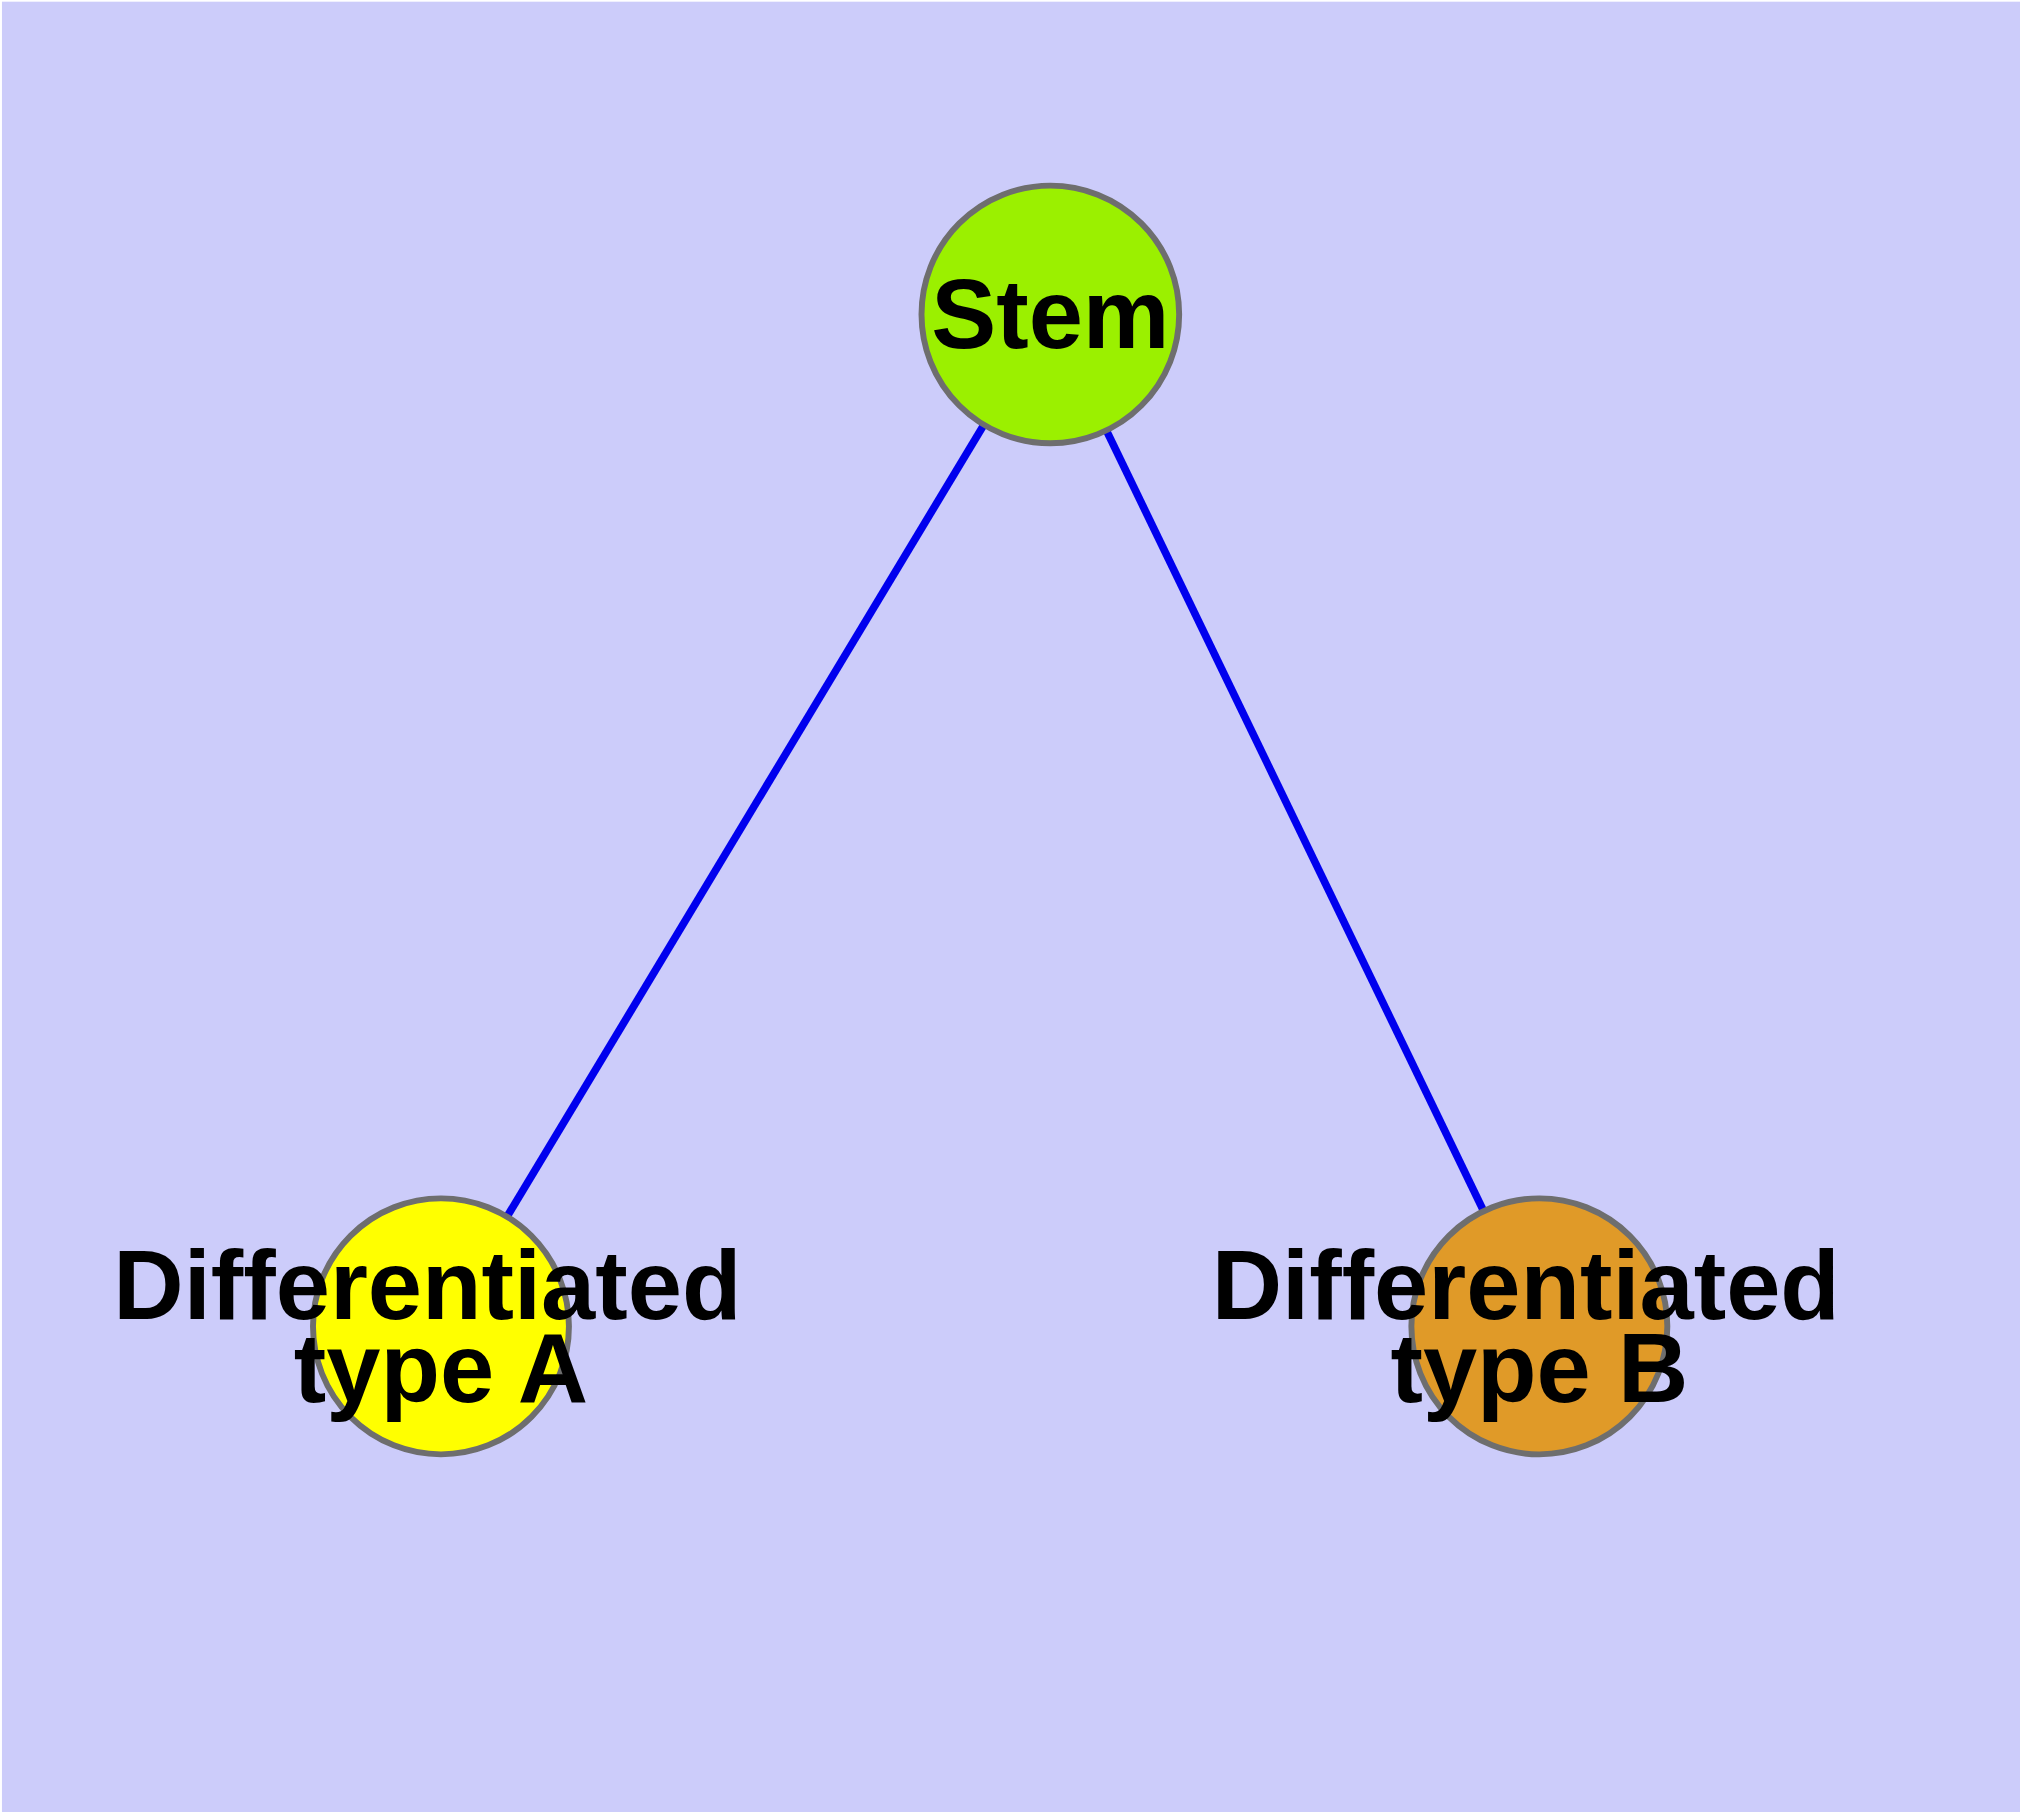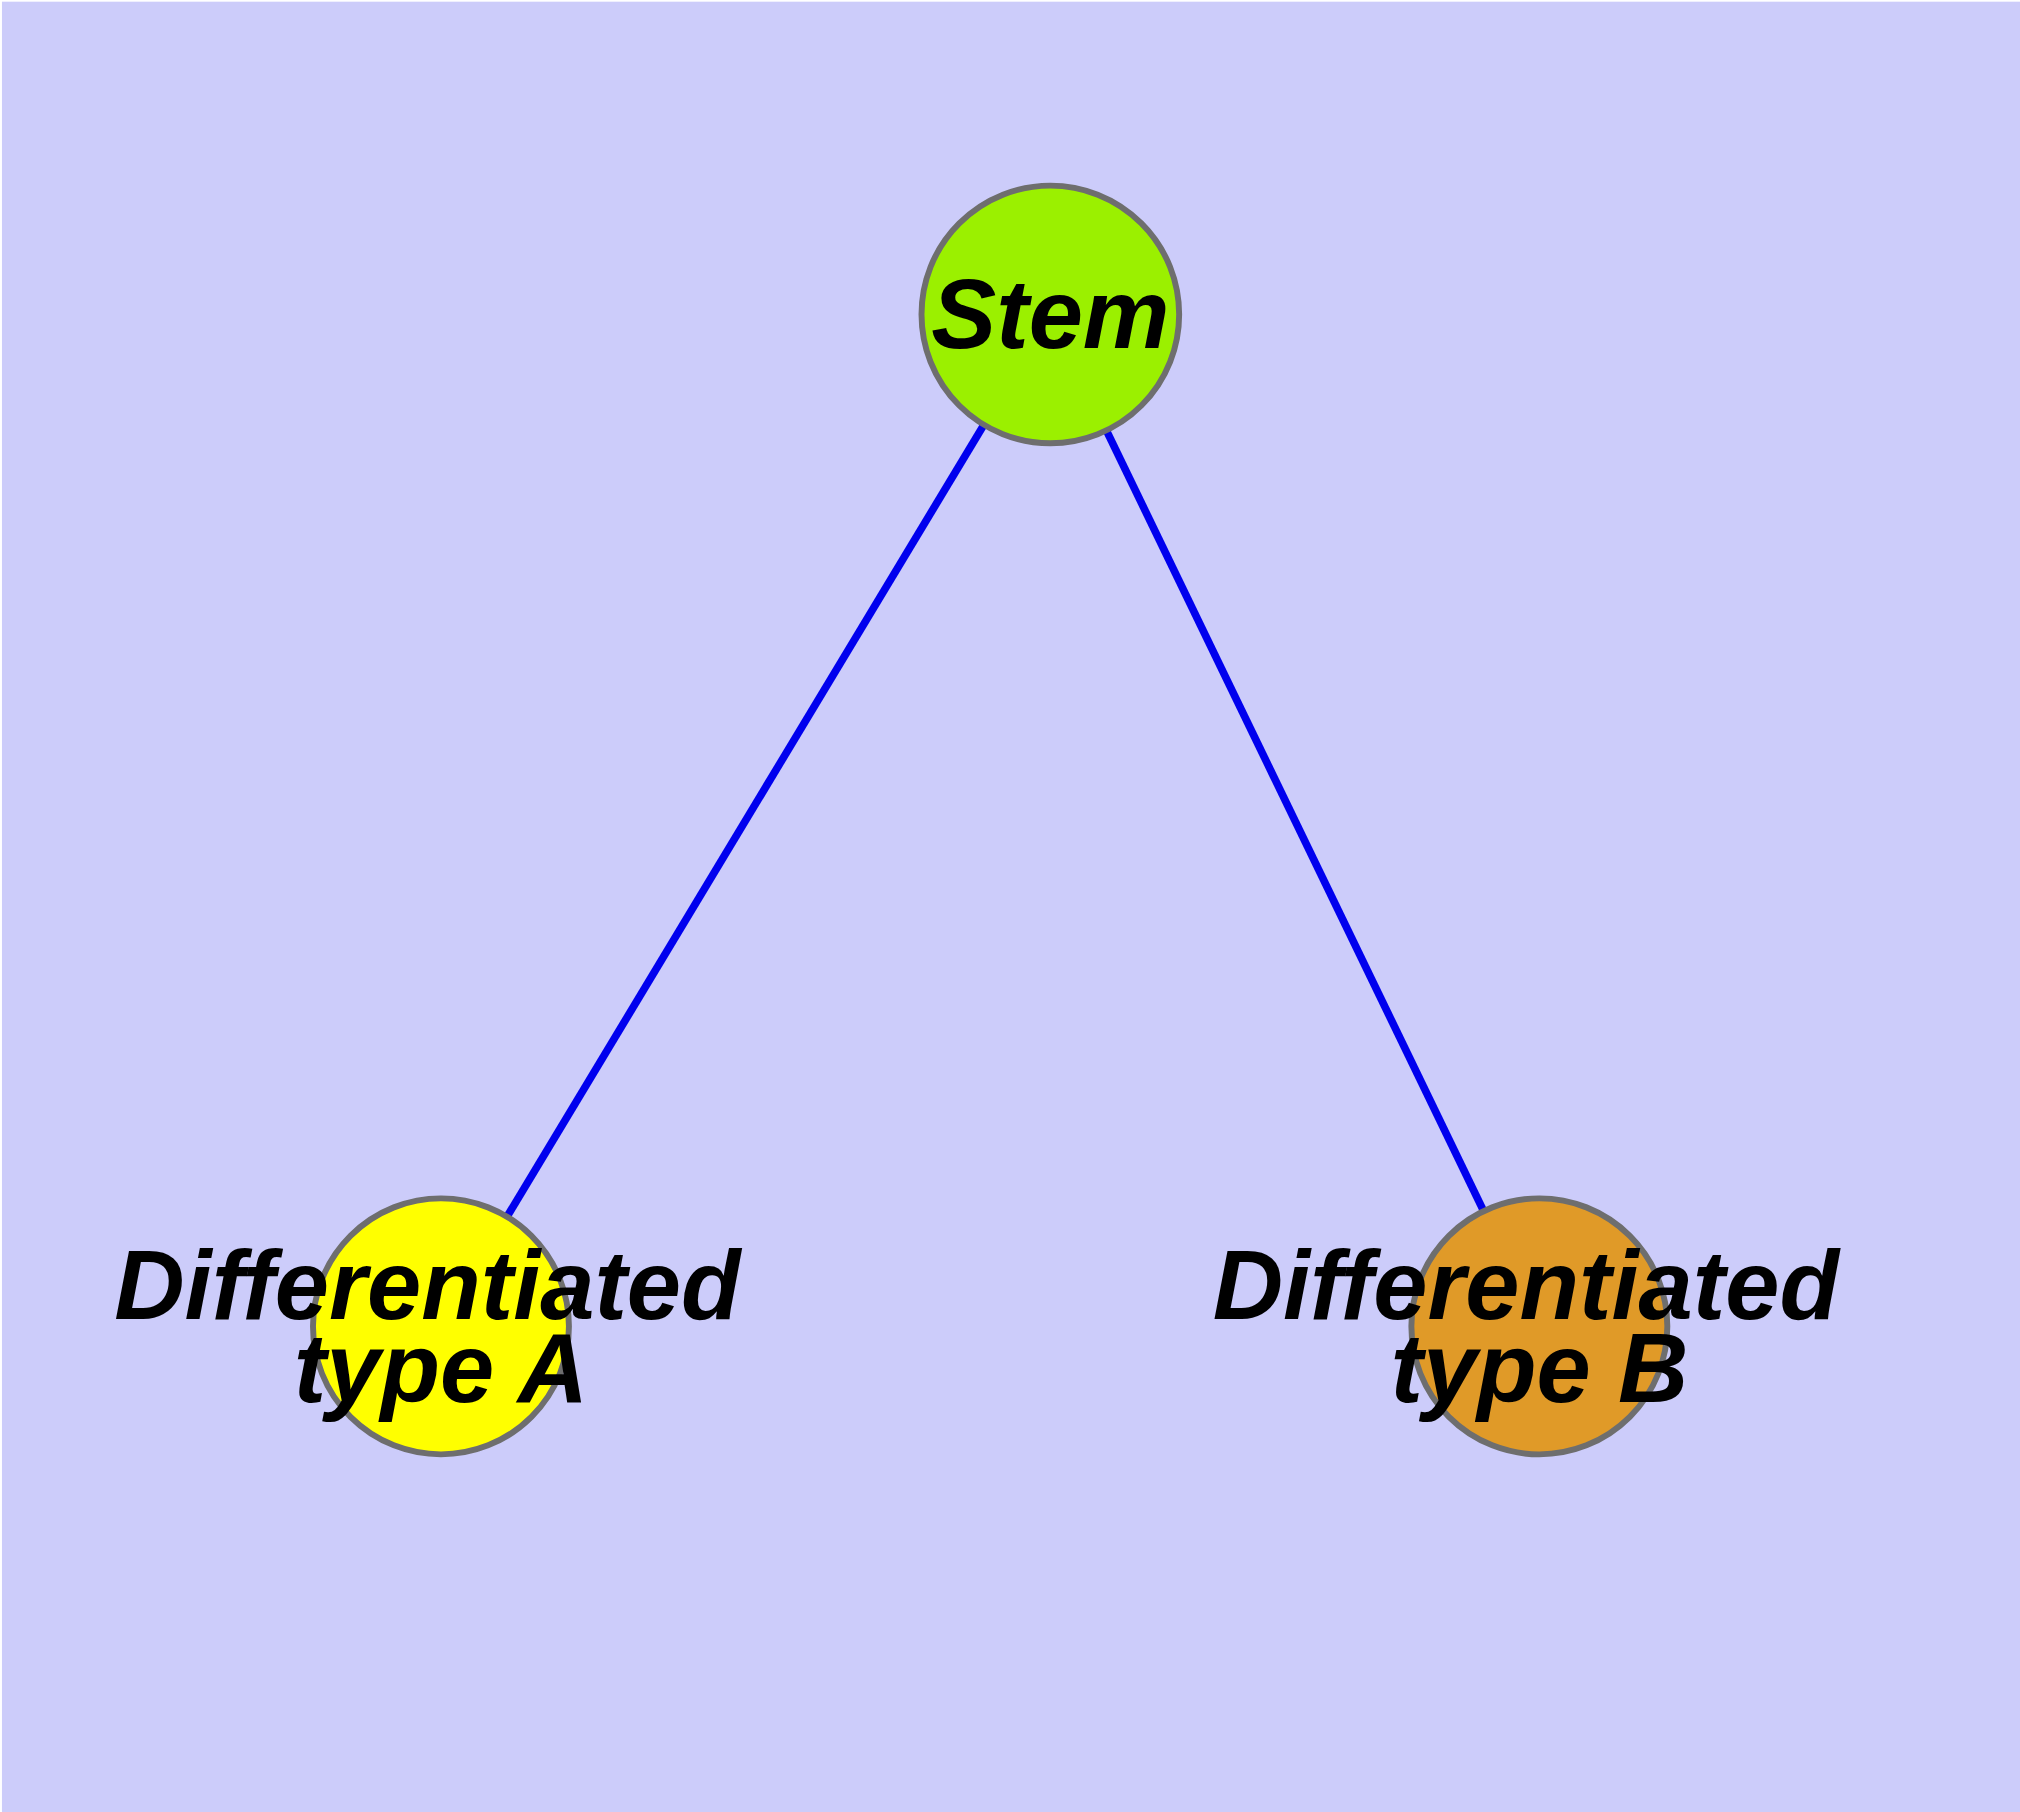--- a/index.html
+++ b/index.html
@@ -11,21 +11,20 @@
     width: 2021px;
     height: 1812px;
     overflow: hidden;
     font-family: "Liberation Sans", sans-serif;
   }
   #canvas {
     position: relative;
     width: 2021px;
     height: 1812px;
     background: #ffffff;
-    font-style: italic;
   }
   #graph-svg {
     position: absolute;
     left: 0;
     top: 0;
     width: 2021px;
     height: 1812px;
     display: block;
   }
   .node-label {

